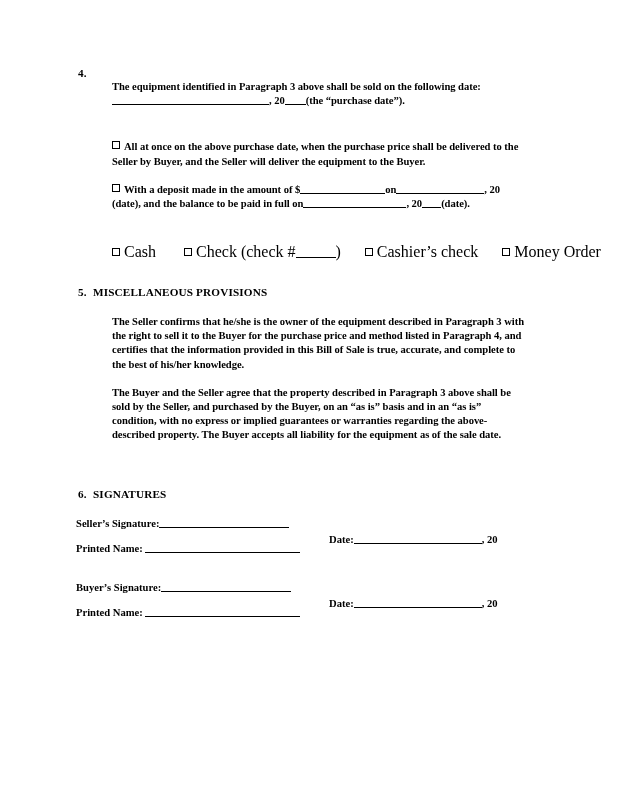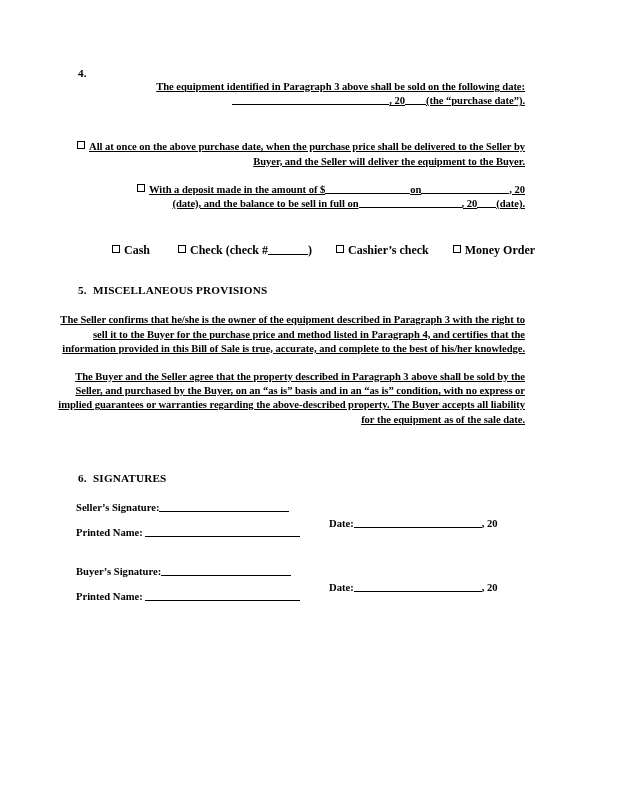--- a/index.html
+++ b/index.html
@@ -46,28 +46,27 @@
   }
   .sec-num {
     position: absolute;
     left: 78px;
     top: 0;
     font-weight: bold;
   }
 
   
   .para {
-    margin-left: 52px;
+    margin-left: 112px;
     margin-right: 93px;
     font-weight: bold;
     font-size: 10.6px;
     line-height: 14.2px;
-    text-align: right;
+    text-align: left;
     letter-spacing: -0.05px;
-    text-decoration: underline;
   }
 
   .para.hang {
     text-indent: 0;
   }
 
   
   .blank {
     display: inline-block;
     border-bottom: 1.6px solid #000;
@@ -92,22 +91,22 @@
     border: 1.3px solid #000;
     vertical-align: 1px;
     margin-right: 4px;
     box-sizing: content-box;
   }
 
   
   .pay-row {
     margin-left: 112px;
     margin-right: 93px;
-    font-weight: bold;
-    font-size: 12px;
+    font-weight: normal;
+    font-size: 16px;
     line-height: 14.2px;
     white-space: nowrap;
   }
   .pay-opt {
     display: inline-block;
   }
   .gap-a { display: inline-block; width: 28px; }
   .gap-b { display: inline-block; width: 24px; }
   .gap-c { display: inline-block; width: 24px; }
 
@@ -172,21 +171,21 @@
 
       <div class="sp-18"></div>
 
       <div class="para hang">
         <span class="cbox"></span><span>All at once on the above purchase date, when the purchase price shall be delivered to the Seller by Buyer, and the Seller will deliver the equipment to the Buyer.</span>
       </div>
 
       <div class="sp-14"></div>
 
       <div class="para hang">
-        <span class="cbox"></span><span>With a deposit made in the amount of $</span><span class="blank b-dep-amt"></span><span>on</span><span class="blank b-dep-on"></span><span>, 20</span><br><span>(date), and the balance to be sell in full on</span><span class="blank b-bal"></span><span>, 20</span><span class="blank b-yr-s"></span><span>(date).</span>
+        <span class="cbox"></span><span>With a deposit made in the amount of $</span><span class="blank b-dep-amt"></span><span>on</span><span class="blank b-dep-on"></span><span>, 20</span><br><span>(date), and the balance to be paid in full on</span><span class="blank b-bal"></span><span>, 20</span><span class="blank b-yr-s"></span><span>(date).</span>
       </div>
 
       <div class="sp-16"></div>
 
 
       <div class="sp-16"></div>
 
       <div class="pay-row">
         <span class="pay-opt"><span class="cbox"></span><span>Cash</span></span><span class="gap-a"></span><span class="pay-opt"><span class="cbox"></span><span>Check (check #</span><span class="blank b-checknum"></span><span>)</span></span><span class="gap-b"></span><span class="pay-opt"><span class="cbox"></span><span>Cashier’s check</span></span><span class="gap-c"></span><span class="pay-opt"><span class="cbox"></span><span>Money Order</span></span>
       </div>

